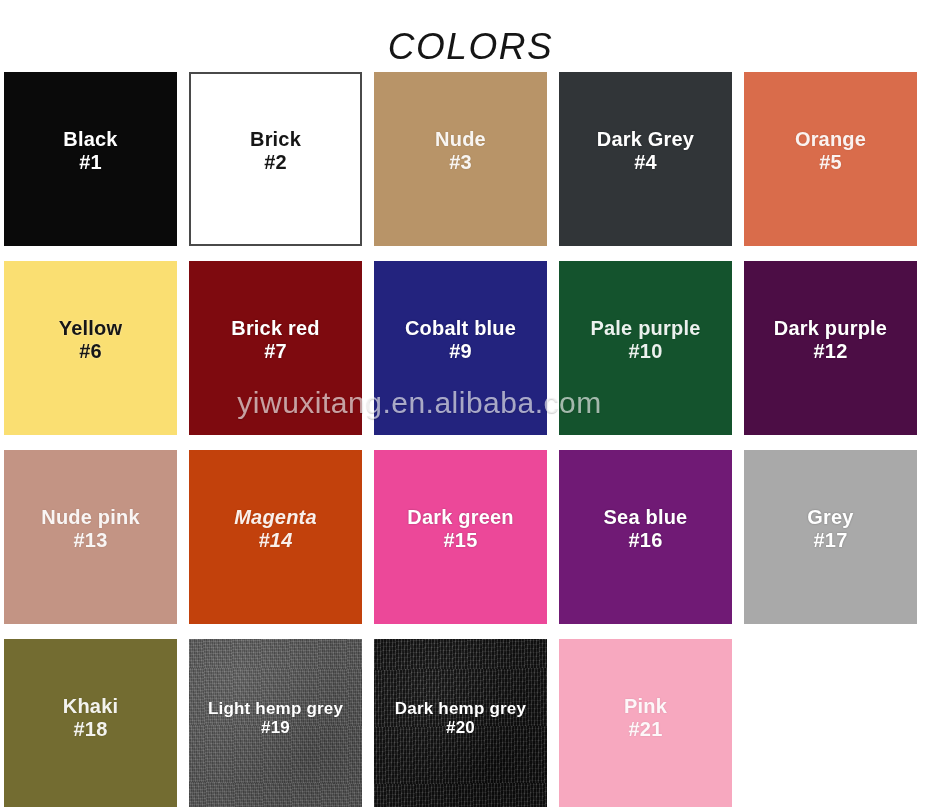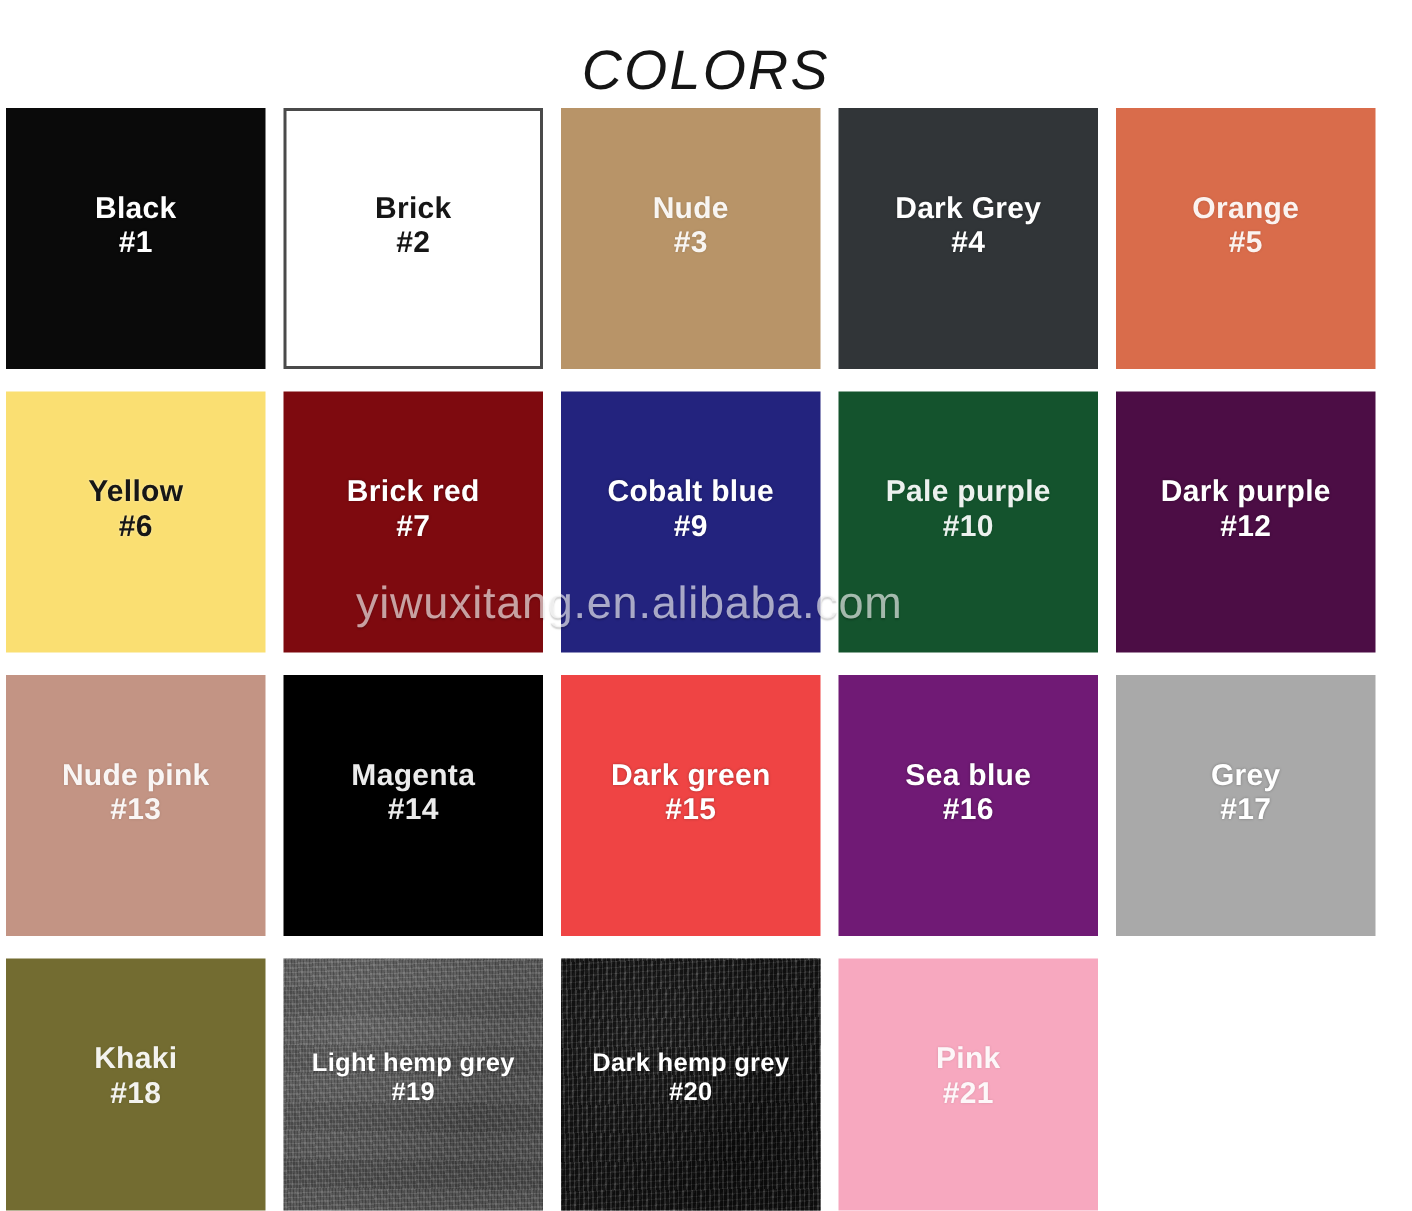--- a/index.html
+++ b/index.html
@@ -232,28 +232,28 @@
       </span>
     </div>
 
     <div class="swatch txt-wash" style="background:#c39484;">
       <span class="caption">
         <span class="name">Nude pink</span>
         <span class="num">#13</span>
       </span>
     </div>
 
-    <div class="swatch txt-wash" style="background:#000000;">
+    <div class="swatch txt-wash" style="background:#c2410c;font-style:italic;">
       <span class="caption">
         <span class="name">Magenta</span>
         <span class="num">#14</span>
       </span>
     </div>
 
-    <div class="swatch txt-light" style="background:#ef4444;">
+    <div class="swatch txt-light" style="background:#ec4899;">
       <span class="caption">
         <span class="name">Dark green</span>
         <span class="num">#15</span>
       </span>
     </div>
 
     <div class="swatch txt-light" style="background:#701a75;">
       <span class="caption">
         <span class="name">Sea blue</span>
         <span class="num">#16</span>

